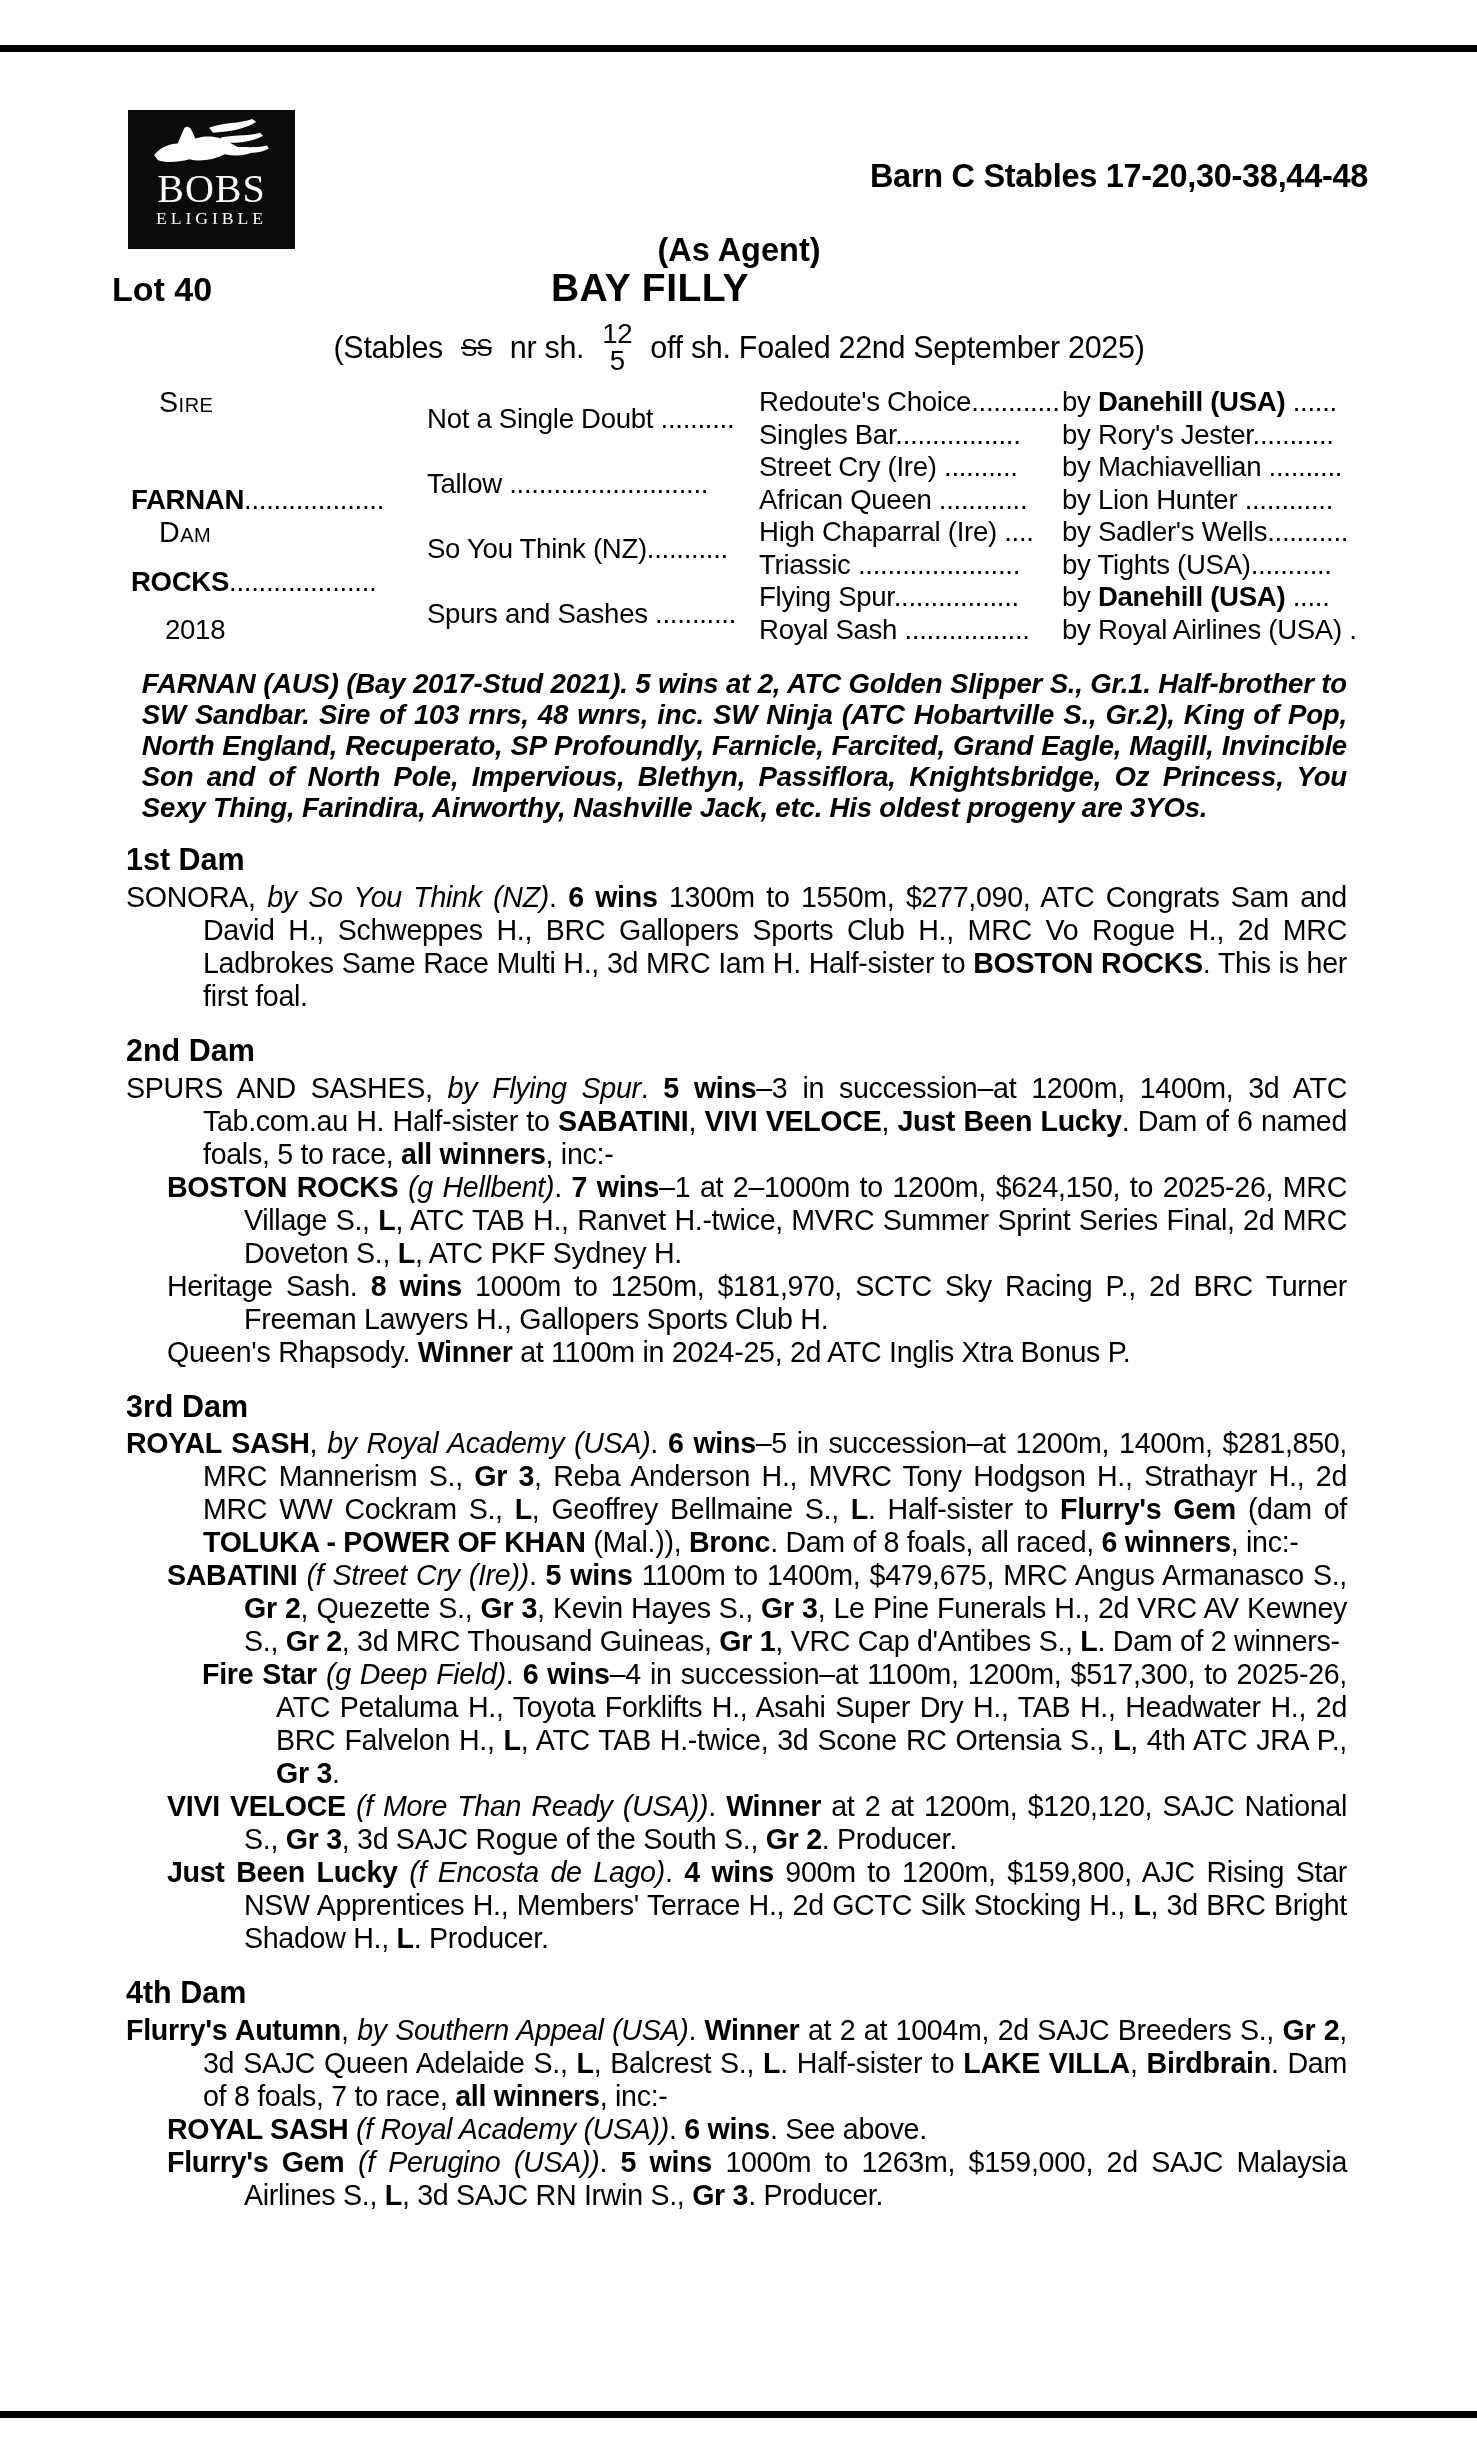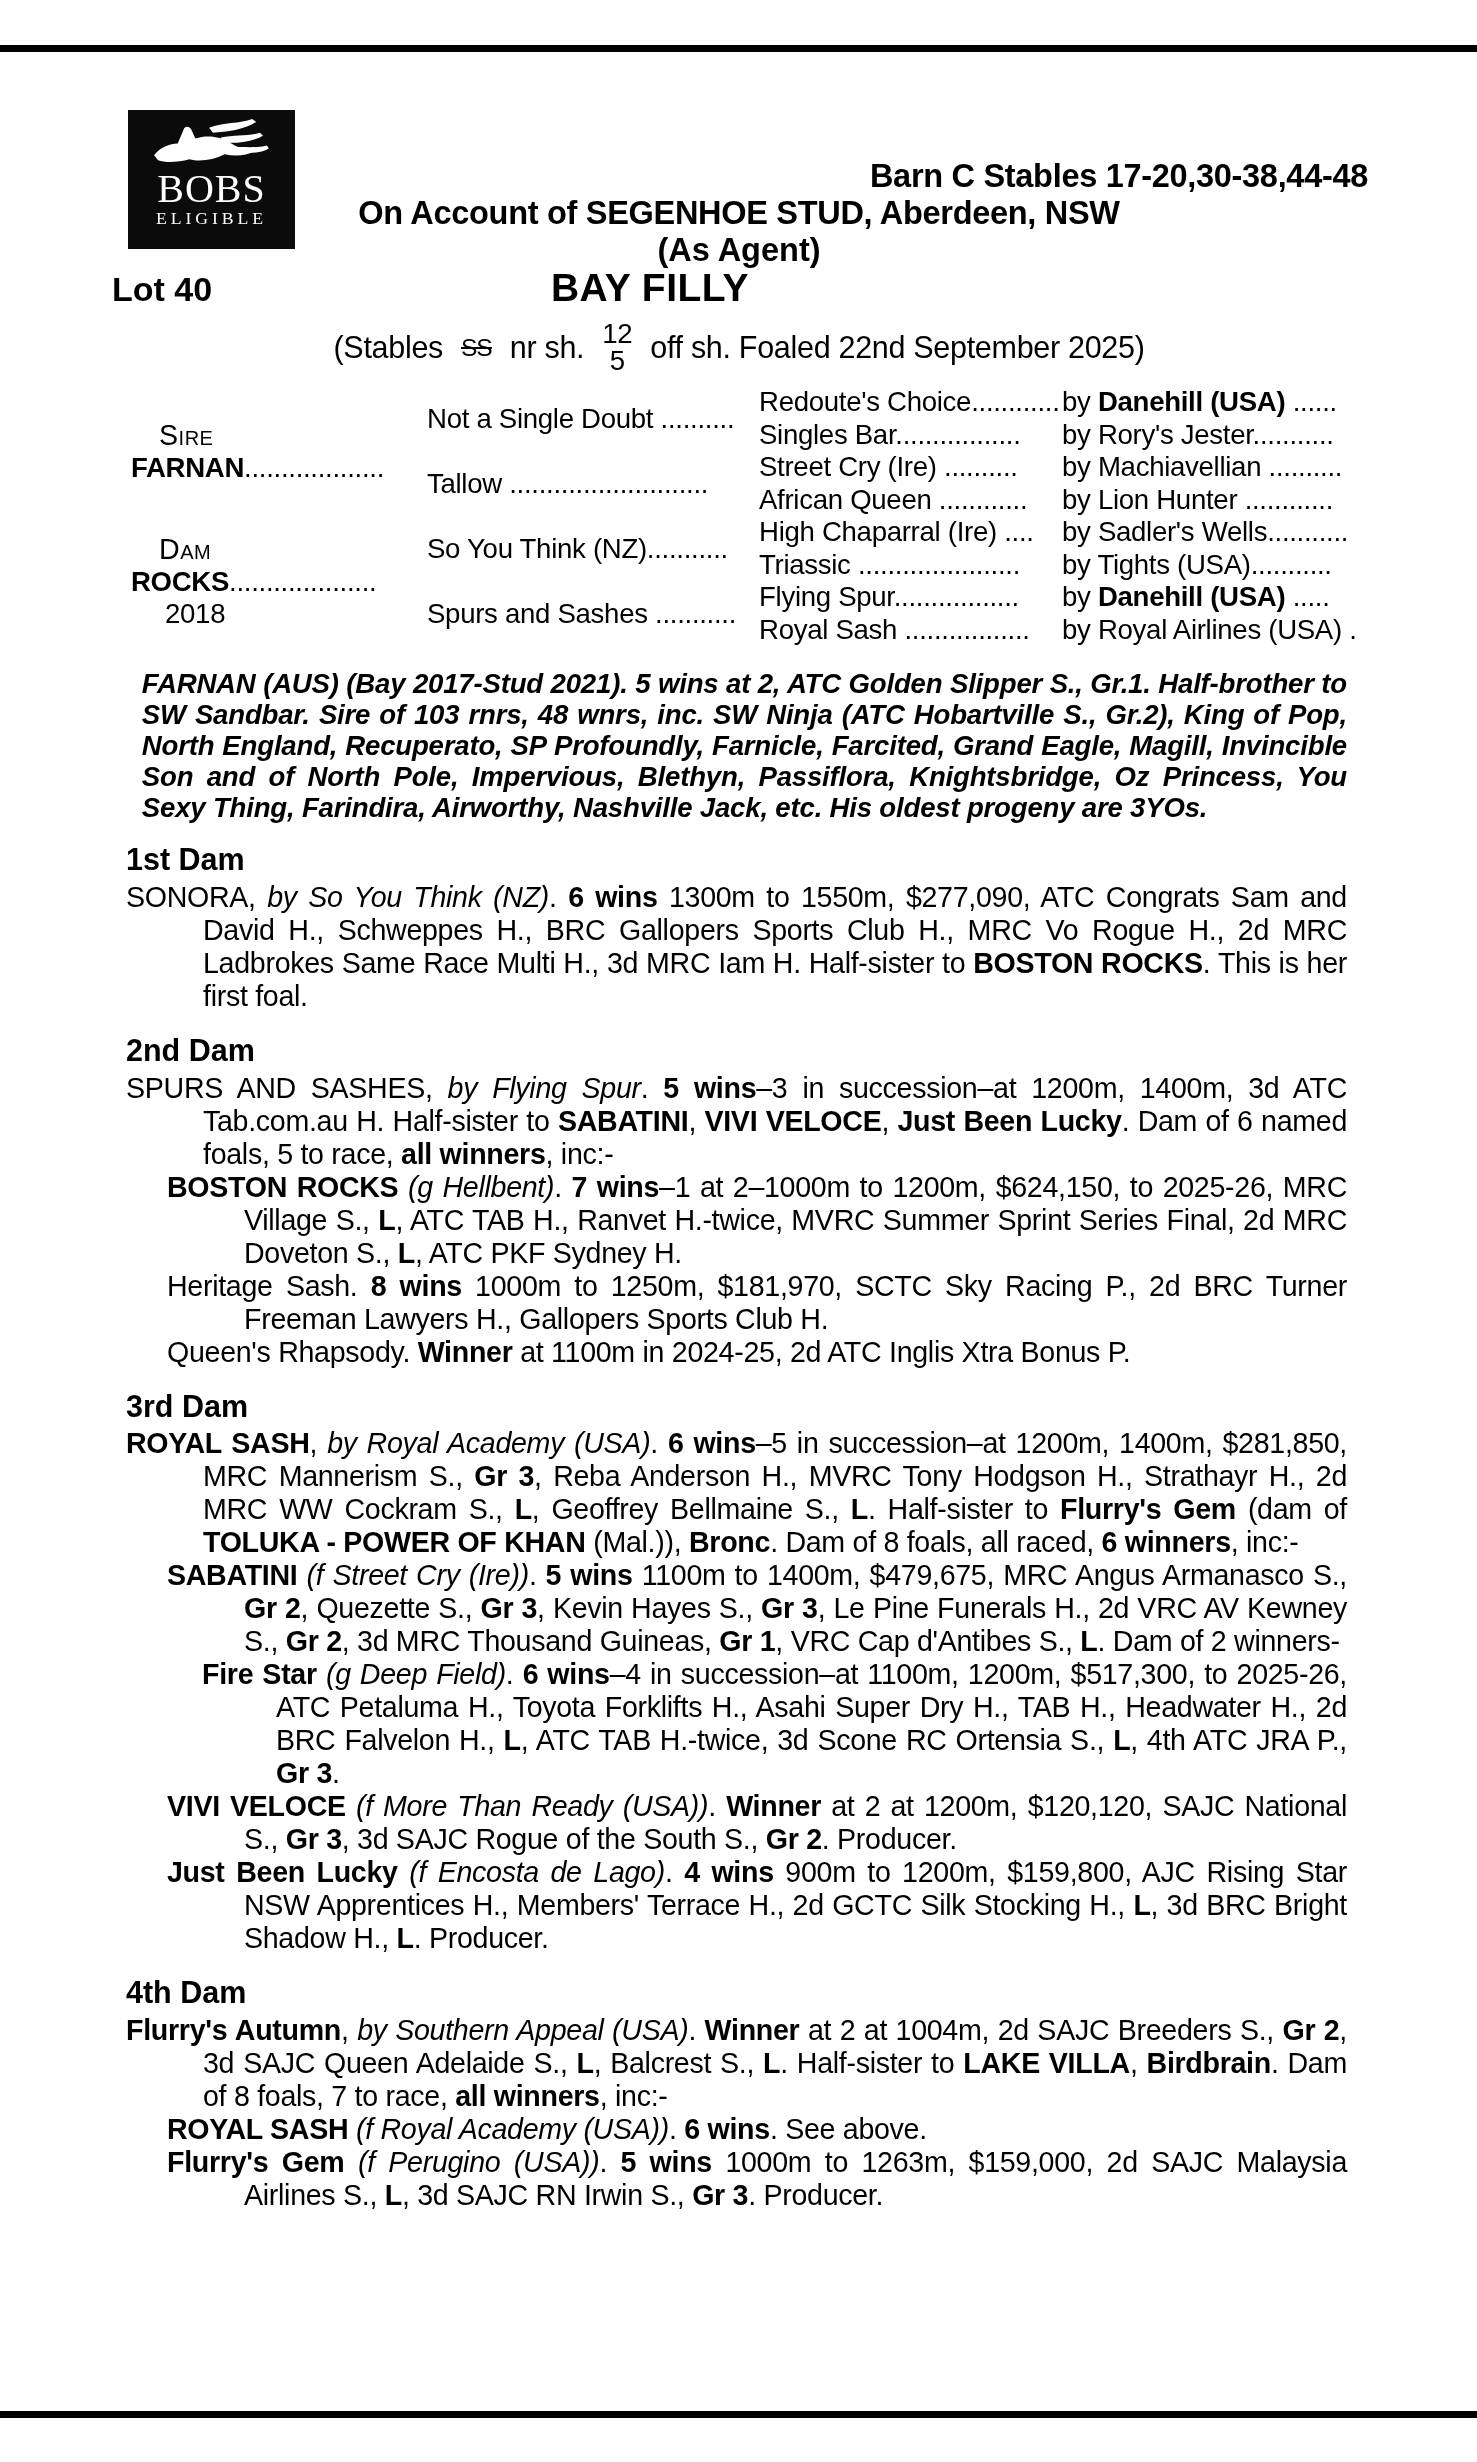--- a/index.html
+++ b/index.html
@@ -27,21 +27,21 @@
   .title{position:absolute;top:266px;left:0;width:1300px;text-align:center;font-weight:bold;font-size:39px;letter-spacing:0.5px;}
   .branded{position:absolute;top:321px;left:0;width:1478px;text-align:center;font-size:30.5px;letter-spacing:-0.3px;}
   .branded>span{margin:0 4.9px;vertical-align:middle;}
   .brand{text-decoration:line-through;font-size:24.6px;letter-spacing:-1px;}
   .frac{display:inline-flex;flex-direction:column;text-align:center;font-size:27.6px;line-height:26.6px;margin:0 9.9px;}
 
   
   .main{position:absolute;left:126px;top:386px;width:1221px;}
   .ped{display:flex;font-size:27.6px;letter-spacing:-0.3px;}
   .ped-c1{width:301px;flex:none;}
-  .ped-blk{height:130px;display:flex;flex-direction:column;justify-content:center;}
+  .ped-blk{height:130px;display:flex;flex-direction:column;justify-content:space-between;}
   .ped-role{padding-left:33px;font-variant:small-caps;font-size:28.6px;letter-spacing:0.5px;}
   .ped-name{white-space:nowrap;overflow:hidden;padding-left:4.9px;}
   .ped-year{padding-left:39px;}
   .ped-c2{width:332px;flex:none;display:flex;flex-direction:column;}
   .g2{height:65px;display:flex;align-items:center;white-space:nowrap;overflow:hidden;}
   .ped-c3{flex:1;}
   .g3{height:32.5px;display:flex;align-items:center;}
   .g3name{width:303px;flex:none;white-space:nowrap;overflow:hidden;}
   .g3by{flex:1;white-space:nowrap;overflow:hidden;}
 
@@ -69,21 +69,20 @@
         <path d="M62 10 C76 4 94 6 106 1 L110 4 C98 12 80 14 66 15 Z"></path>
         <path d="M74 20 C88 17 102 19 114 15 L117 18 C105 25 88 26 76 25 Z"></path>
         <path d="M86 30 C98 29 110 31 121 28 L123 31 C112 37 98 36 88 34 Z"></path>
       </g>
     </svg>
     <div class="logo-bobs">BOBS</div>
     <div class="logo-elig">ELIGIBLE</div>
   </div>
 
   <div class="hdr-barn">Barn C Stables 17-20,30-38,44-48</div>
-  <div class="hdr-account">On Account of SEGENHOE STUD, Aberdeen, NSW</div>
   <div class="hdr-agent">(As Agent)</div>
 
   <div class="lot">Lot 40</div>
   <div class="title">BAY FILLY</div>
 
   <div class="branded">
     <span>(Stables</span>
     <span class="brand">SS</span>
     <span>nr sh.</span>
     <span class="frac">

